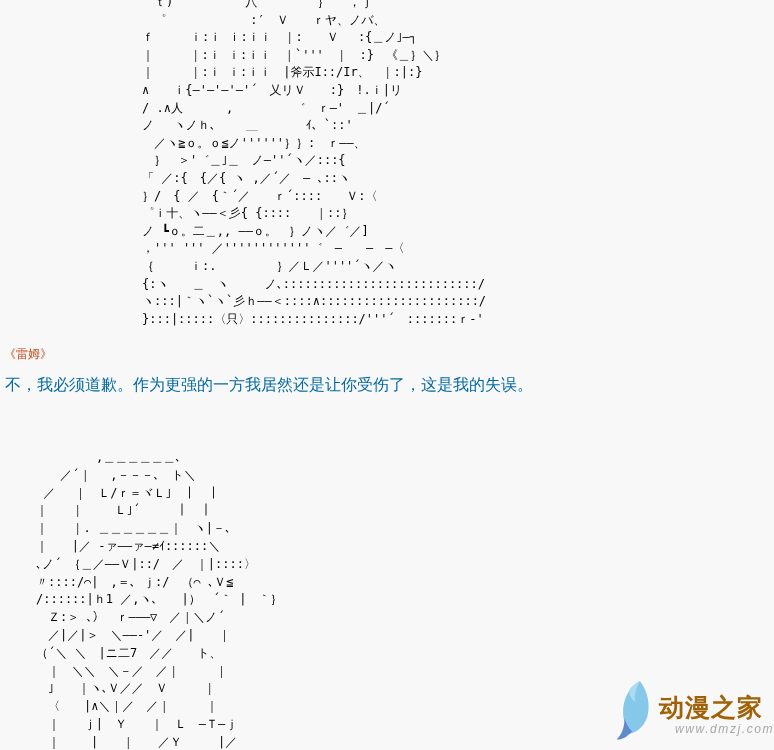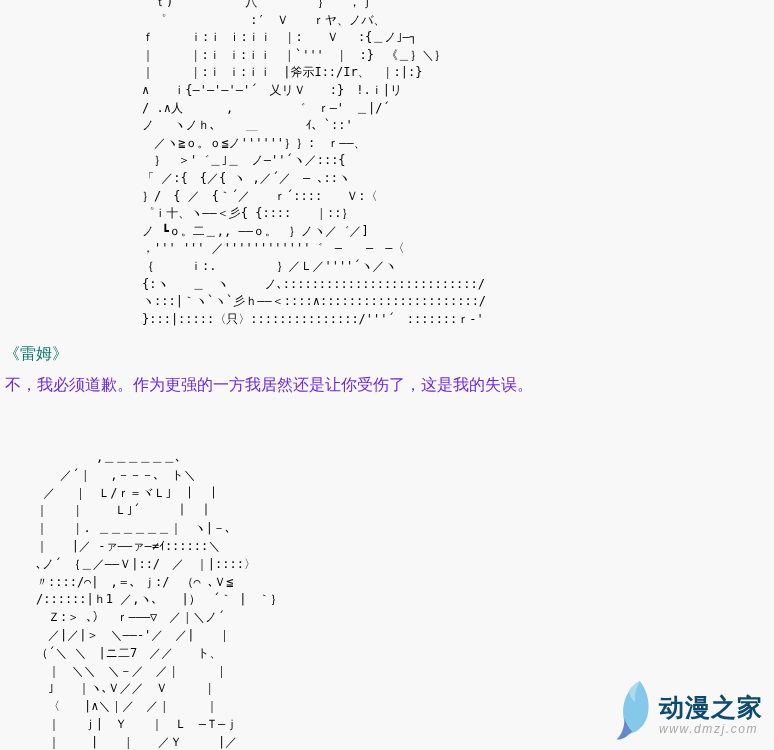--- a/index.html
+++ b/index.html
@@ -16,42 +16,42 @@
     margin:0;
     font-family:"DejaVu Sans Mono","DejaVu Sans",monospace;
     font-size:12px;
     color:#000;
     white-space:pre;
   }
   .aa-top{left:142px;top:-6px;line-height:17.6px;}
   .aa-bottom{left:24px;top:449px;line-height:17.8px;}
   .speaker{
     position:absolute;left:4px;top:345px;
-    font-size:16px;color:#0f766e;line-height:18px;
+    font-size:12px;color:#c2410c;line-height:18px;
   }
   .dialogue{
     position:absolute;left:5px;top:376px;
-    font-size:16px;color:#6d28d9;line-height:18px;
+    font-size:16px;color:#0369a1;line-height:18px;
     white-space:nowrap;
   }
   .watermark{
     position:absolute;left:616px;top:681px;
     display:flex;align-items:flex-start;
   }
   .wm-flame{width:36px;height:60px;flex:0 0 auto;}
   .wm-text{margin-left:7px;}
   .wm-name{
     font-size:25px;font-weight:bold;
-    color:#0c4a6e;letter-spacing:1px;
+    color:#a16207;letter-spacing:1px;
     margin-top:13px;line-height:26px;
   }
   .wm-url{
     font-size:12px;color:#a9a9a9;
     font-style:italic;letter-spacing:1.6px;
-    margin-top:3px;line-height:13px;
+    margin-top:3px;line-height:13px;margin-left:16px;
   }
 </style>
 </head>
 <body>
 
 <div class="page">
 
   <pre class="aa aa-top">　ｔ)　　　　　　八　　　　　｝`　，ｊ`
 　゜　　　　　　　:′　Ｖ　　ｒヤ、ノバ、
 ｆ　　　ｉ:ｉ ｉ:ｉｉ　｜:　　Ｖ　 :{＿ノ｣―┐

